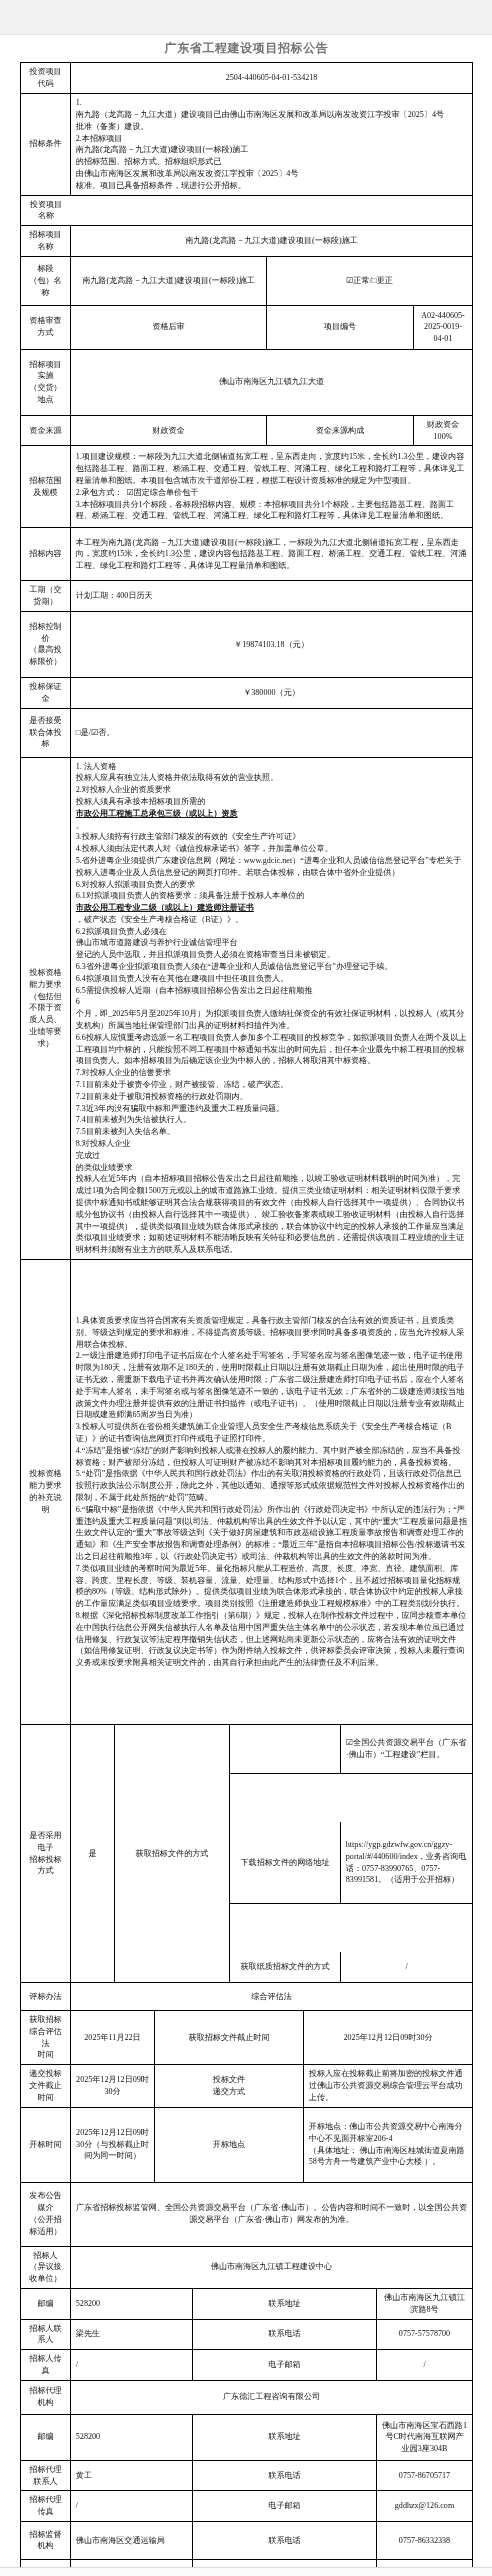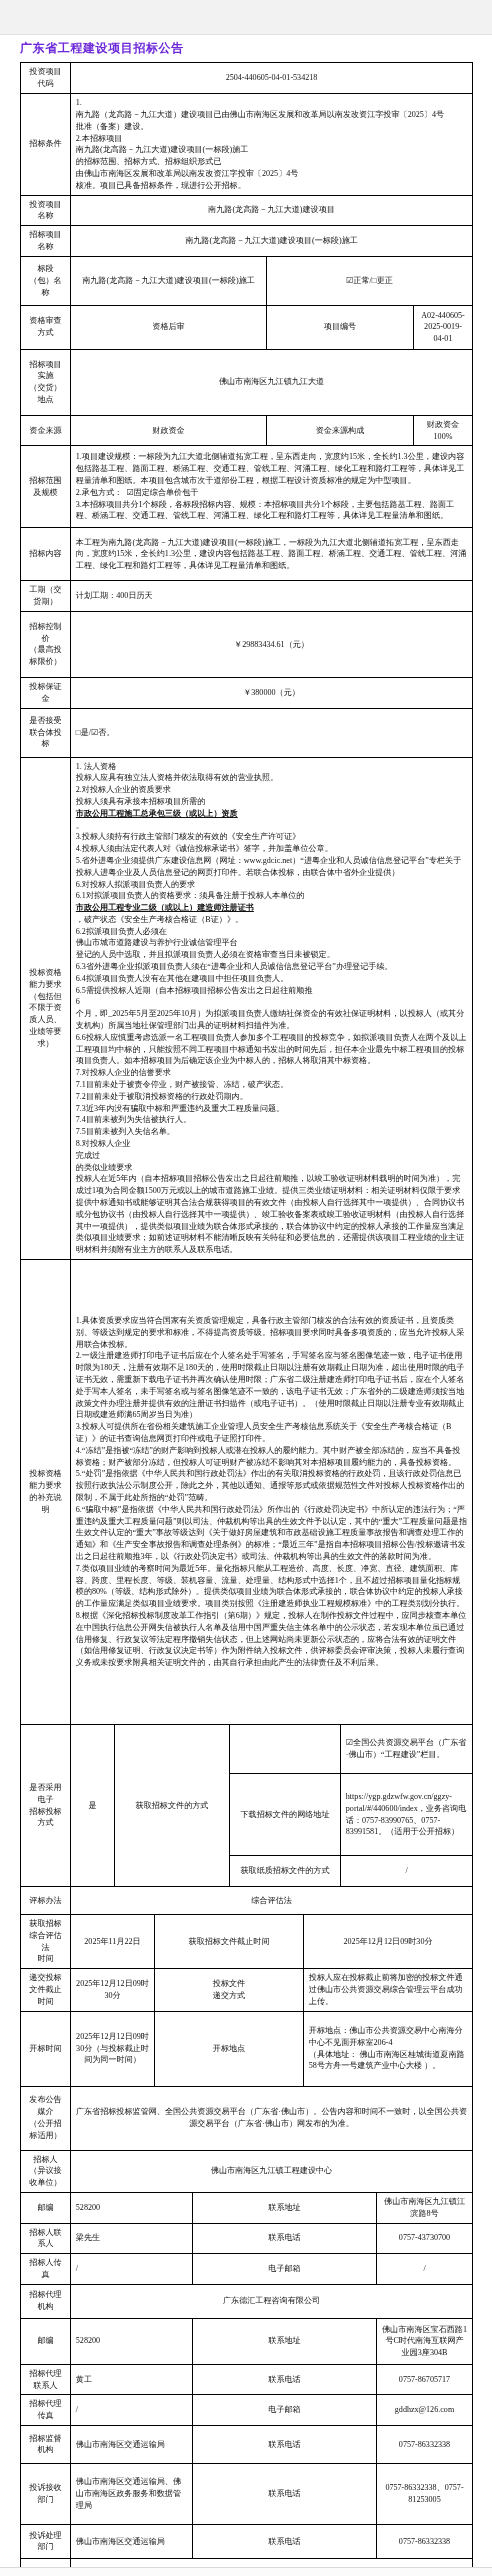--- a/index.html
+++ b/index.html
@@ -1,41 +1,41 @@
 <!DOCTYPE html>
 <html style="font-size:9.6px"><head>
 <meta charset="utf-8">
 <style>
   html,body{margin:0;padding:0;background:#ffffff;}
   body{font-family:"Liberation Serif","DejaVu Serif",serif;color:#111;}
   .page{width:492px;height:2576px;position:relative;overflow:hidden;background:#fff;}
   .topbar{height:34px;background:#f2f2f2;border-bottom:0.6px solid #e3e3e3;}
-  .doc-title{width:453px;margin-left:20px;font-size:12px;font-weight:bold;
-    letter-spacing:0.6px;padding:4.8px 0 5.4px 0;color:#6d28d9;}
+  .doc-title{width:453px;margin-left:20px;text-align:center;font-size:12px;font-weight:bold;
+    letter-spacing:0.6px;padding:4.8px 0 5.4px 0;color:#737373;}
   .tbl{margin-left:20px;width:453px;border:1.2px solid #000;box-sizing:border-box;background:#fff;}
   .tr{display:flex;align-items:stretch;border-bottom:0.6px solid #000;}
   .tr:last-child{border-bottom:none;}
   .td{border-right:0.6px solid #000;box-sizing:border-box;font-size:8.1px;line-height:11.8px;
     display:flex;flex-direction:column;justify-content:center;white-space:pre-wrap;
     overflow-wrap:break-word;word-break:break-word;padding:3px 4.8px;}
   .td:last-child{border-right:none;}
   .lbl{flex:0 0 50px;width:50px;text-align:center;padding:3px 5.4px;}
   .val{flex:1 1 auto;min-width:0;}
   .c{text-align:center;}
   .l{text-align:left;}
   .w-b1{flex:0 0 196px;}
   .w-b2{flex:0 0 147px;text-align:center;}
   .w-d1{flex:0 0 84px;text-align:center;}
   .w-d2{flex:0 0 149px;text-align:center;}
   .w-e1{flex:0 0 122px;text-align:left;font-family:Liberation Serif, serif;}
   .w-e2{flex:0 0 184px;text-align:center;}
   .w-c1{flex:0 0 44px;text-align:center;}
   .w-c2{flex:0 0 115px;text-align:center;}
   .w-c3{flex:0 0 111px;text-align:center;}
-  .subcol{flex:1 1 auto;display:flex;flex-direction:column;min-width:0;padding:0;border-right:none;}
+  .subcol{flex:1 1 auto;display:flex;flex-direction:column;min-width:0;padding:0;border-right:none;gap:48px;}
   .subrow{display:flex;border-bottom:0.6px solid #000;align-items:stretch;flex:0 0 auto;}
   .subrow:last-child{border-bottom:none;}
   .subrow .td{padding:3px 4.8px;}
   .rich{white-space:pre-wrap;}
   .rs-u{}
   .rs-bu{font-weight:bold;text-decoration:underline;}
   .ascii{overflow-wrap:anywhere;}
   .bottom-edge{position:absolute;left:0;right:0;bottom:0;height:7.8px;background:#fbfbfb;
     border-top:0.6px solid #d9d9d9;}
 </style>
@@ -56,21 +56,20 @@
 
     <div class="tr" style="min-height:78px">
       <div class="td lbl">招标条件</div>
       <div class="td val l rich"><span>1.</span><span class="rs-u">南九路（龙高路－九江大道）建设项目已由佛山市南海区发展和改革局以南发改资江字投审〔2025〕4号</span><span>批准（备案）建设。
 2.本招标项目</span><span class="rs-u">南九路(龙高路－九江大道)建设项目(一标段)施工</span><span>的招标范围、招标方式、招标组织形式已</span><span class="rs-u">由佛山市南海区发展和改革局以南发改资江字投审〔2025〕4号</span><span>核准。项目已具备招标条件，现进行公开招标。</span></div>
     </div>
 
     <div class="tr" style="min-height:27px">
       <div class="td lbl">投资项目
 名称</div>
-      <div class="td val c">南九路(龙高路－九江大道)建设项目</div>
     </div>
 
     <div class="tr" style="min-height:27px">
       <div class="td lbl">招标项目
 名称</div>
       <div class="td val c">南九路(龙高路－九江大道)建设项目(一标段)施工</div>
     </div>
 
     <div class="tr" style="min-height:48px">
       <div class="td lbl">标段
@@ -120,21 +119,21 @@
       <div class="td lbl">工期（交
 货期）</div>
       <div class="td val l">计划工期：400日历天</div>
     </div>
 
     <div class="tr" style="min-height:65px">
       <div class="td lbl">招标控制
 价
 （最高投
 标限价）</div>
-      <div class="td val c">￥29883434.61（元）</div>
+      <div class="td val c">￥19874103.18（元）</div>
     </div>
 
     <div class="tr" style="min-height:29px">
       <div class="td lbl">投标保证
 金</div>
       <div class="td val c">￥380000（元）</div>
     </div>
 
     <div class="tr" style="min-height:48px">
       <div class="td lbl">是否接受
@@ -265,21 +264,21 @@
       <div class="td w-e1">528200</div>
       <div class="td w-e2">联系地址</div>
       <div class="td val c">佛山市南海区九江镇江滨路8号</div>
     </div>
 
     <div class="tr" style="min-height:29px">
       <div class="td lbl">招标人联
 系人</div>
       <div class="td w-e1">梁先生</div>
       <div class="td w-e2">联系电话</div>
-      <div class="td val c ascii">0757-43730700</div>
+      <div class="td val c ascii">0757-57578700</div>
     </div>
 
     <div class="tr" style="min-height:29px">
       <div class="td lbl">招标人传
 真</div>
       <div class="td w-e1">/</div>
       <div class="td w-e2">电子邮箱</div>
       <div class="td val c">/</div>
     </div>
 

